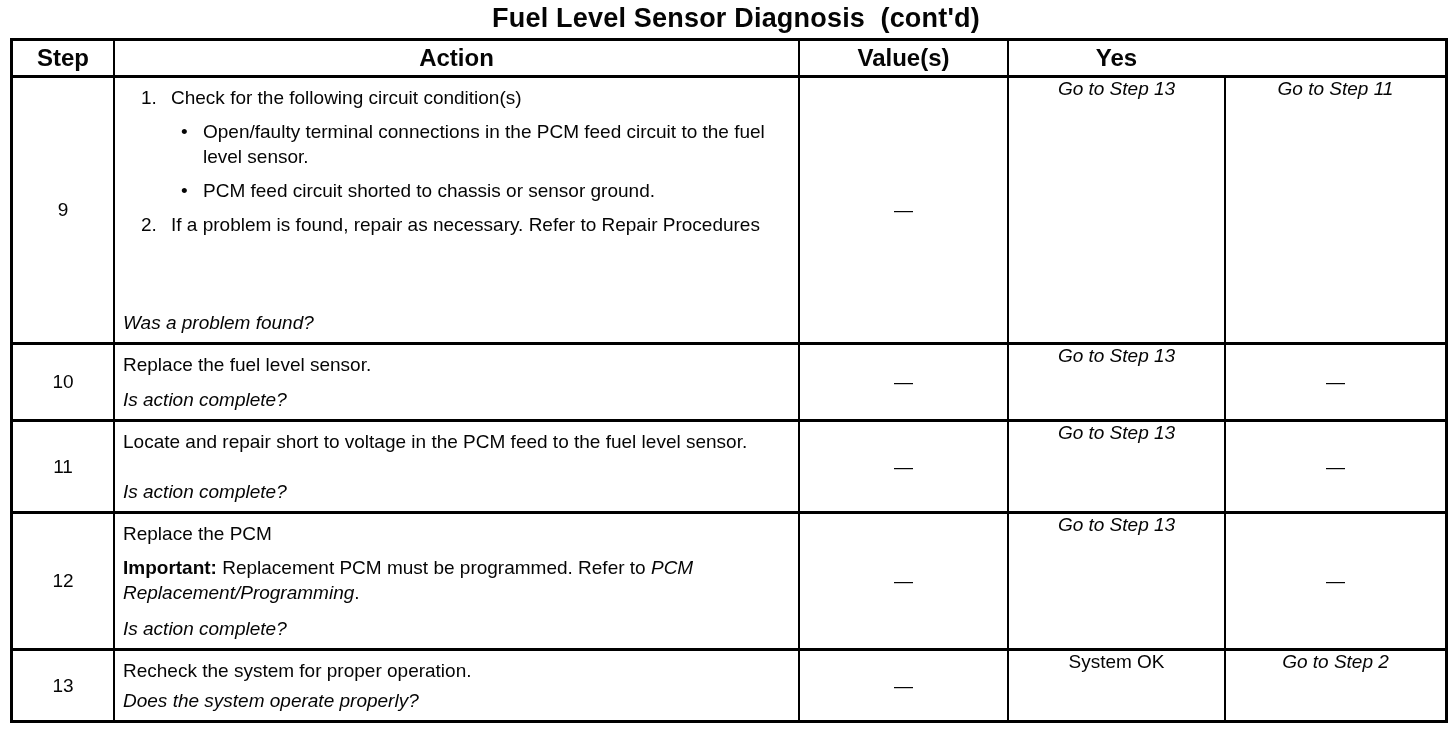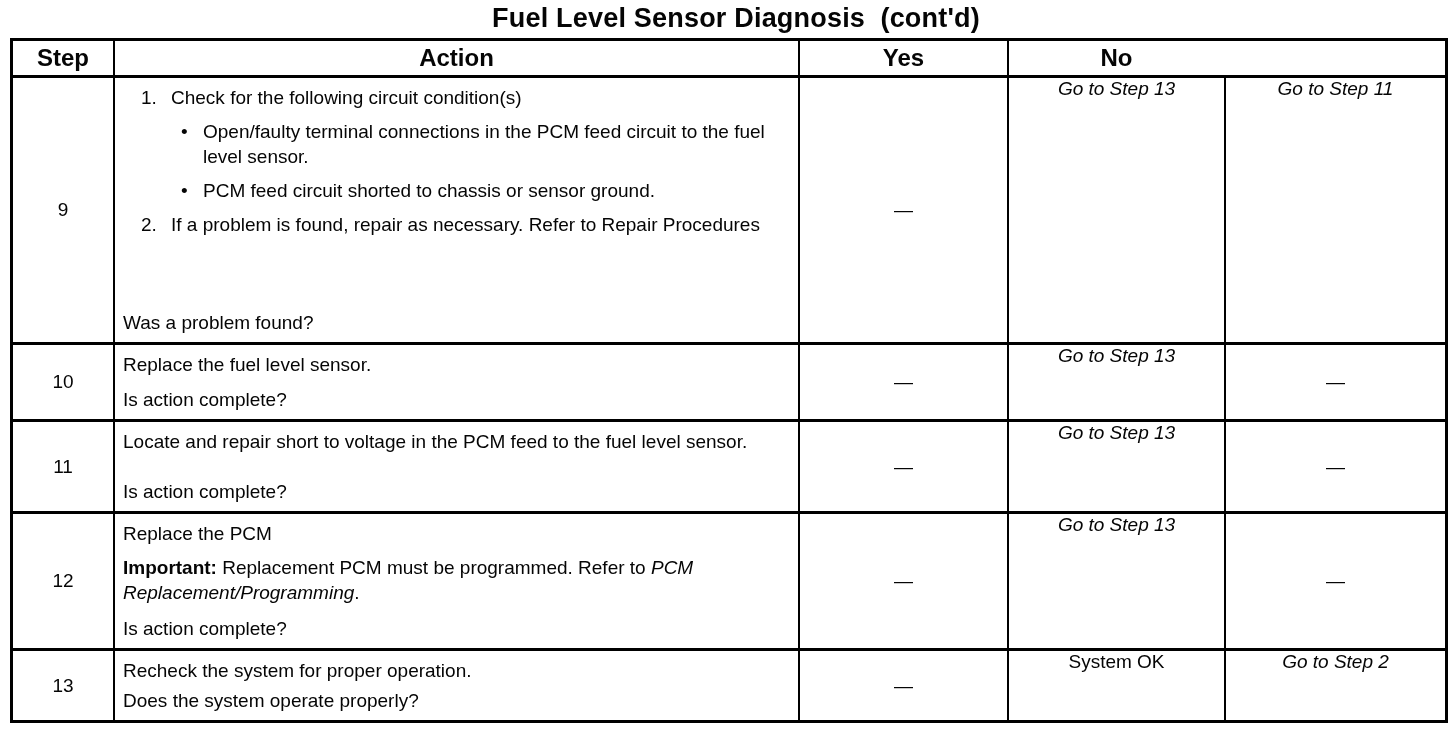--- a/index.html
+++ b/index.html
@@ -33,41 +33,41 @@
   .step-cell { align-items:center; justify-content:center; }
 
   .action-cell { flex-direction:column; align-items:stretch; padding:7px 10px 7px 8px;
                  line-height:25px; }
   .block { display:flex; }
   .block + .block { margin-top:9px; }
   .block.num { margin-left:18px; }
   .block.num .marker { flex:none; width:24px; margin-right:6px; }
   .block.bullet { margin-left:58px; }
   .block.bullet .marker { flex:none; width:14px; margin-right:8px; }
-  .block.question { margin-top:auto; }
+  .block.question { margin-top:auto;font-style:italic; }
   .bold { font-weight:bold; }
   .italic { font-style:italic; }
 
   .value-cell { align-items:center; justify-content:center; }
 
   .ans-cell { align-items:flex-start; justify-content:center; padding-bottom:8px; }
   .ans-cell.dash { align-items:center; padding-bottom:0; }
 </style>
 </head>
 <body>
 
 <div class="page">
   <div class="title">Fuel Level Sensor Diagnosis  (cont'd)</div>
 
   <div class="dtable">
     <div class="thead">
       <div class="hcell">Step</div>
       <div class="hcell">Action</div>
+      <div class="hcell">Value(s)</div>
       <div class="hcell">Yes</div>
-      <div class="hcell">No</div>
     </div>
     <div id="tbody">
         <div class="trow">
           <div class="cell step-cell">9</div>
           <div class="cell action-cell">
             <div class="block num">
               <span class="marker">1.</span>
               <span class="btext"><span>Check for the following circuit condition(s)</span></span>
             </div>
             <div class="block bullet">

